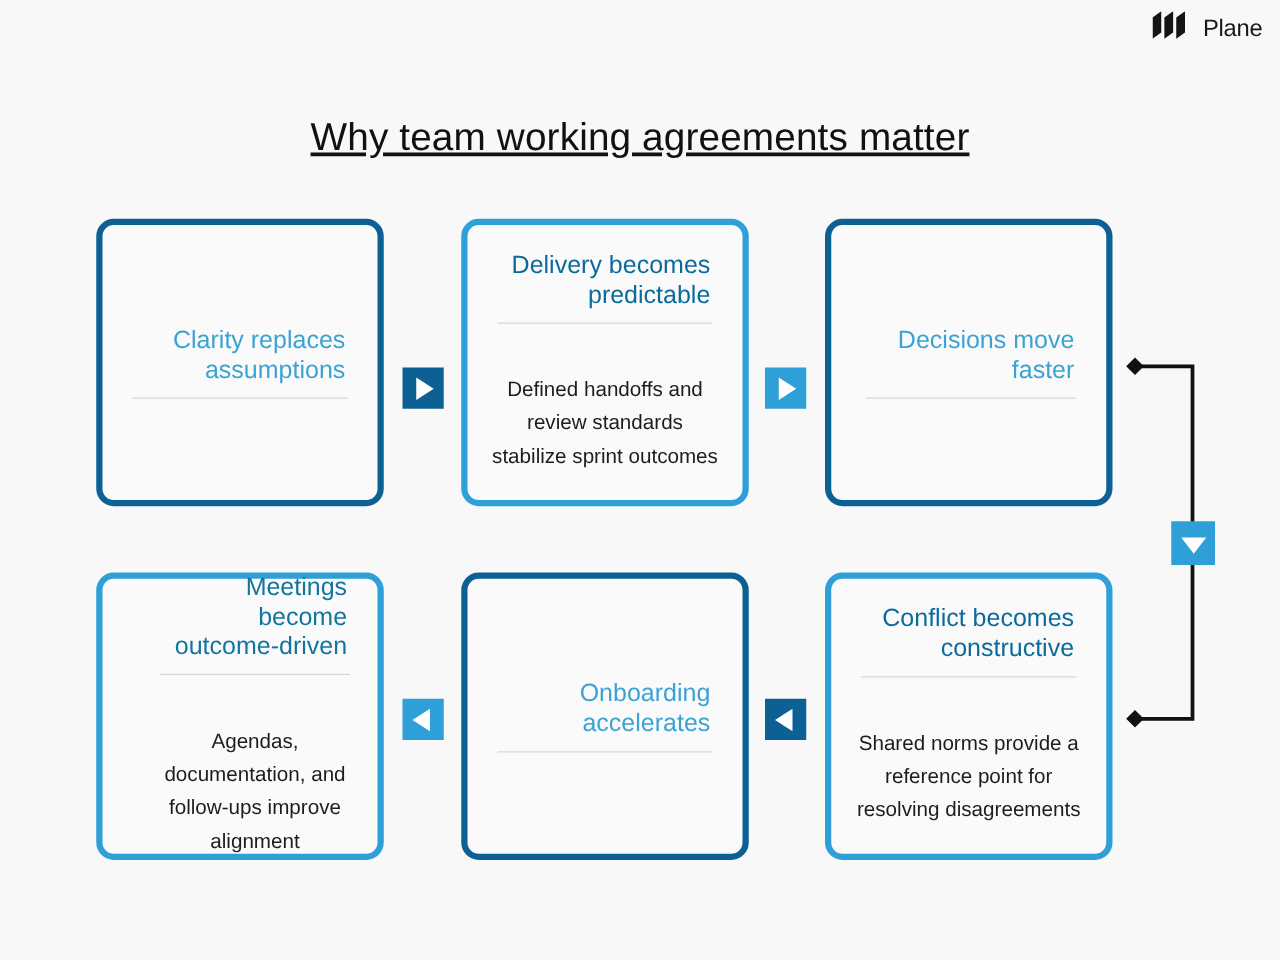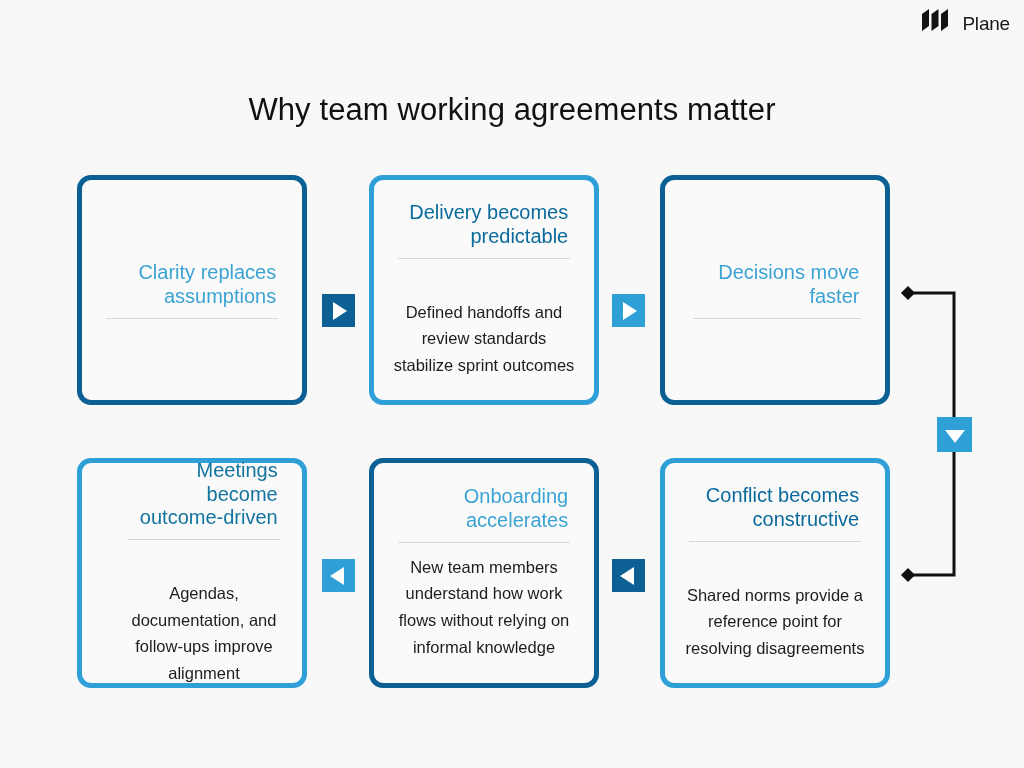--- a/index.html
+++ b/index.html
@@ -38,20 +38,21 @@
   .page-title {
     position: absolute;
     top: 92px;
     left: 0;
     width: 1024px;
     text-align: center;
     font-size: 31px;
     font-weight: 400;
     color: #111111;
     letter-spacing: 0.1px;
+    text-decoration: underline;
   }
 
   
   .card {
     position: absolute;
     width: 230px;
     height: 230px;
     background: #fafafa;
     border-radius: 14px;
     border: 5px solid #0c6094;
@@ -169,21 +170,20 @@
   <div class="card-title sky">Decisions move faster</div>
 </div>
 
 <div class="card light" id="card-3">
   <div class="card-title mid">Meetings become outcome-driven</div>
   <div class="card-body">Agendas, documentation, and follow-ups improve alignment</div>
 </div>
 
 <div class="card" id="card-4">
   <div class="card-title sky">Onboarding accelerates</div>
-  <div class="card-body">New team members understand how work flows without relying on informal knowledge</div>
 </div>
 
 <div class="card light" id="card-5">
   <div class="card-title dark">Conflict becomes constructive</div>
   <div class="card-body">Shared norms provide a reference point for resolving disagreements</div>
 </div>
 
 <div class="arrow-box" id="arrow-0">
   <span class="tri right"></span>
 </div>

